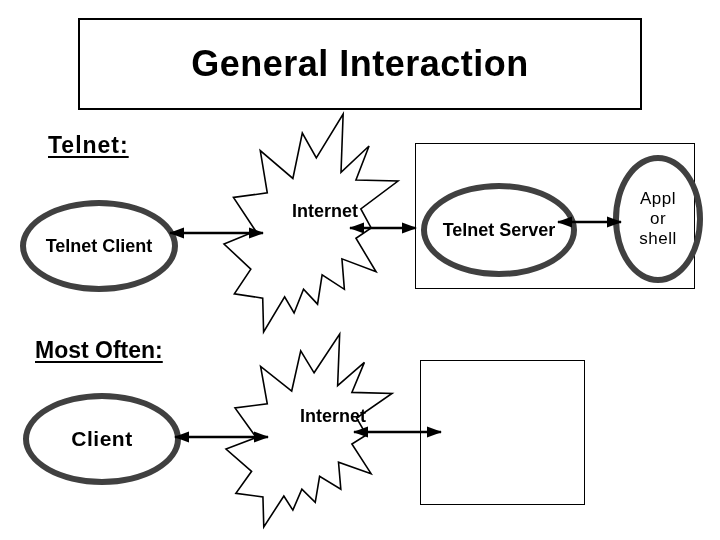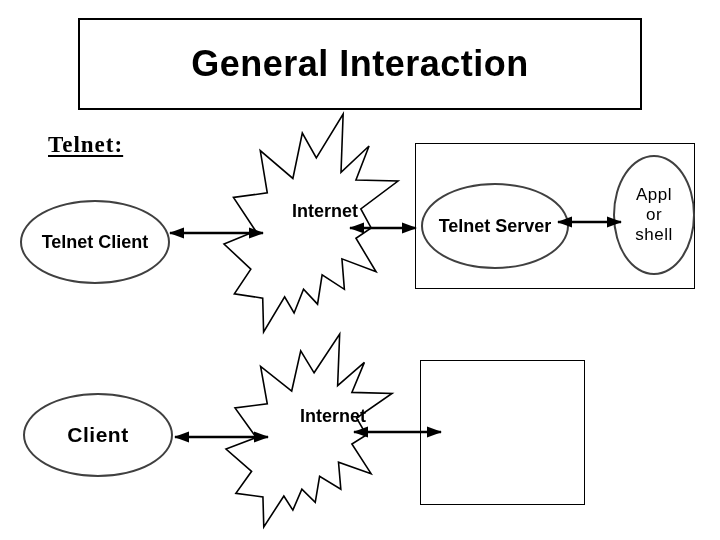--- a/index.html
+++ b/index.html
@@ -18,27 +18,27 @@
   .title-text { font-size:36px; font-weight:bold; letter-spacing:0.5px; }
 
   .heading {
     text-decoration:underline;
     text-decoration-thickness:2px;
     text-underline-offset:3px;
     font-weight:bold; white-space:nowrap;
   }
   .heading-telnet {
     left:48px; top:132px;
-    font-family:Liberation Serif, serif;
+    font-family:Liberation Sans, sans-serif;
     font-size:23px; letter-spacing:1px;
   }
   .heading-most { left:35px; top:337px; font-size:23px; }
 
   .ellipse {
-    border:2px solid #404040; border-radius:50%;
+    border:6px solid #404040; border-radius:50%;
     display:flex; align-items:center; justify-content:center;
     text-align:center; white-space:nowrap;
   }
   .node-telnet-client { left:20px;  top:200px; width:146px; height:80px;  font-size:18px; font-weight:bold; }
   .node-telnet-server { left:421px; top:183px; width:144px; height:82px;  font-size:18px; font-weight:bold; }
   .node-appl          { left:613px; top:155px; width:78px;  height:116px; font-size:17px; line-height:20px; }
   .node-appl .ln { display:block; letter-spacing:0.5px; }
   .node-client        { left:23px;  top:393px; width:146px; height:80px;  font-size:21px; font-weight:bold; letter-spacing:0.5px; }
   .node-server        { left:433px; top:395px; width:144px; height:78px;  font-size:21px; font-weight:bold; letter-spacing:0.5px; }
 
@@ -58,20 +58,21 @@
 </head>
 <body>
 
 <div class="slide">
 
   <div class="abs title-box">
     <span class="title-text">General Interaction</span>
   </div>
 
   <div class="abs heading heading-telnet">Telnet:</div>
+  <div class="abs heading heading-most">Most Often:</div>
 
   <div class="abs rect-box box-top"></div>
   <div class="abs ellipse node-telnet-client">
     <span>Telnet Client</span>
   </div>
   <div class="abs ellipse node-telnet-server">
     <span>Telnet Server</span>
   </div>
   <div class="abs ellipse node-appl">
     <span>

